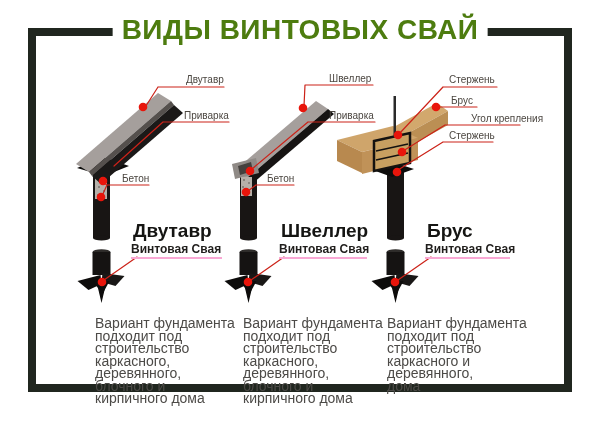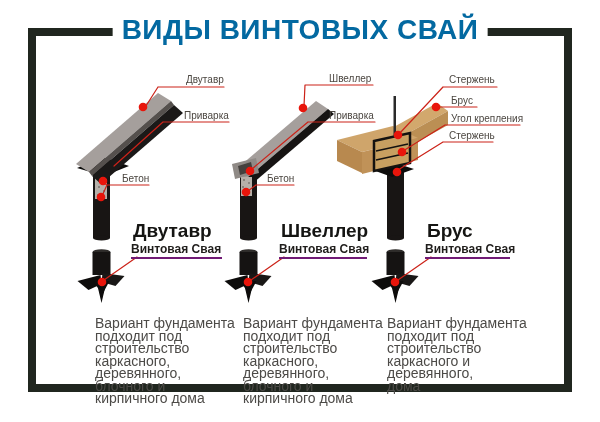--- a/index.html
+++ b/index.html
@@ -7,34 +7,34 @@
     position:relative;width:600px;height:422px;background:#ffffff;overflow:hidden;
     font-family:"Liberation Sans", sans-serif;
   }
   .frame{
     position:absolute;left:28px;top:28px;width:544px;height:364px;
     border:8px solid #20261f;box-sizing:border-box;z-index:1;
   }
   .title{
     position:absolute;left:50%;top:13px;transform:translateX(-50%);
     font-size:28px;line-height:33px;font-weight:bold;letter-spacing:.5px;
-    color:#0369a1;background:#ffffff;padding:0 9px;white-space:nowrap;z-index:3;
+    color:#4d7c0f;background:#ffffff;padding:0 9px;white-space:nowrap;z-index:3;
   }
   .gfx{position:absolute;left:0;top:0;z-index:2;}
   .callout{
     position:absolute;font-size:10px;line-height:11px;color:#4b4640;
     white-space:nowrap;z-index:3;
   }
   .heading{
     position:absolute;font-size:19px;line-height:20px;font-weight:bold;
     color:#151513;white-space:nowrap;z-index:3;
   }
   .subheading{
     position:absolute;font-size:12px;line-height:13px;font-weight:bold;
-    color:#201e1c;border-bottom:2px solid #701a75;padding-bottom:1px;
+    color:#201e1c;border-bottom:2px solid #f9a8d4;padding-bottom:1px;
     white-space:nowrap;z-index:3;
   }
   .desc{
     position:absolute;font-size:14px;line-height:12.5px;color:#4c4a47;
     white-space:pre-line;width:142px;z-index:3;
   }
 </style>
 </head>
 <body>
 
@@ -165,21 +165,21 @@
   <div class="callout" style="left:267px;top:173px">Бетон</div>
   <div class="heading" style="left:281px;top:221px">Швеллер</div>
   <div class="subheading" style="left:279px;top:243px;width:88px">Винтовая Свая</div>
   <div class="desc" style="left:243px;top:317px">Вариант фундамента
 подходит под строительство
 каркасного, деревянного,
 блочного и кирпичного дома</div>
 
   <div class="callout" style="left:449px;top:74px">Стержень</div>
   <div class="callout" style="left:451px;top:95px">Брус</div>
-  <div class="callout" style="left:451px;top:113px">Угол крепления</div>
+  <div class="callout" style="left:471px;top:113px">Угол крепления</div>
   <div class="callout" style="left:449px;top:130px">Стержень</div>
   <div class="heading" style="left:427px;top:221px">Брус</div>
   <div class="subheading" style="left:425px;top:243px;width:85px">Винтовая Свая</div>
   <div class="desc" style="left:387px;top:317px">Вариант фундамента
 подходит под строительство
 каркасного и деревянного,
 дома</div>
 
 </div>
 

